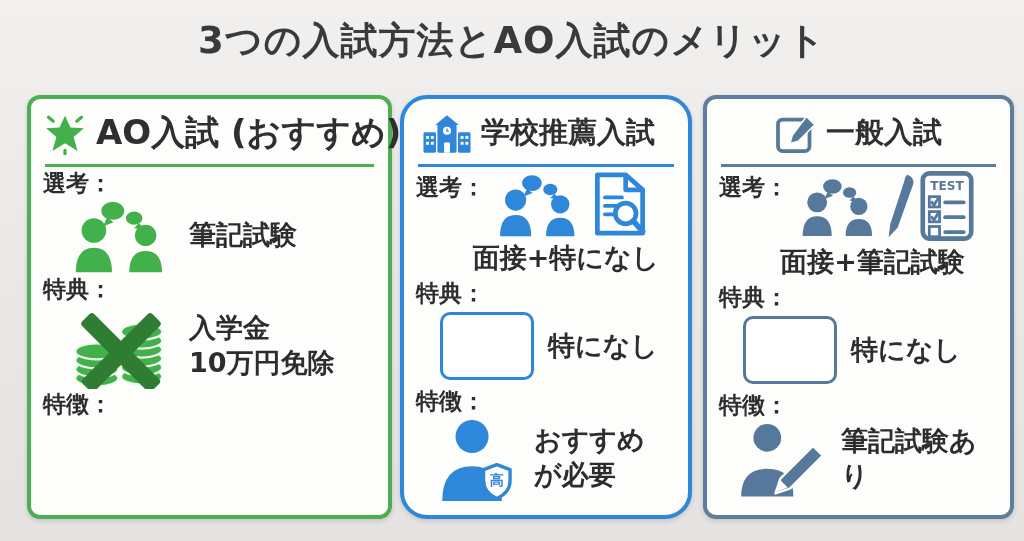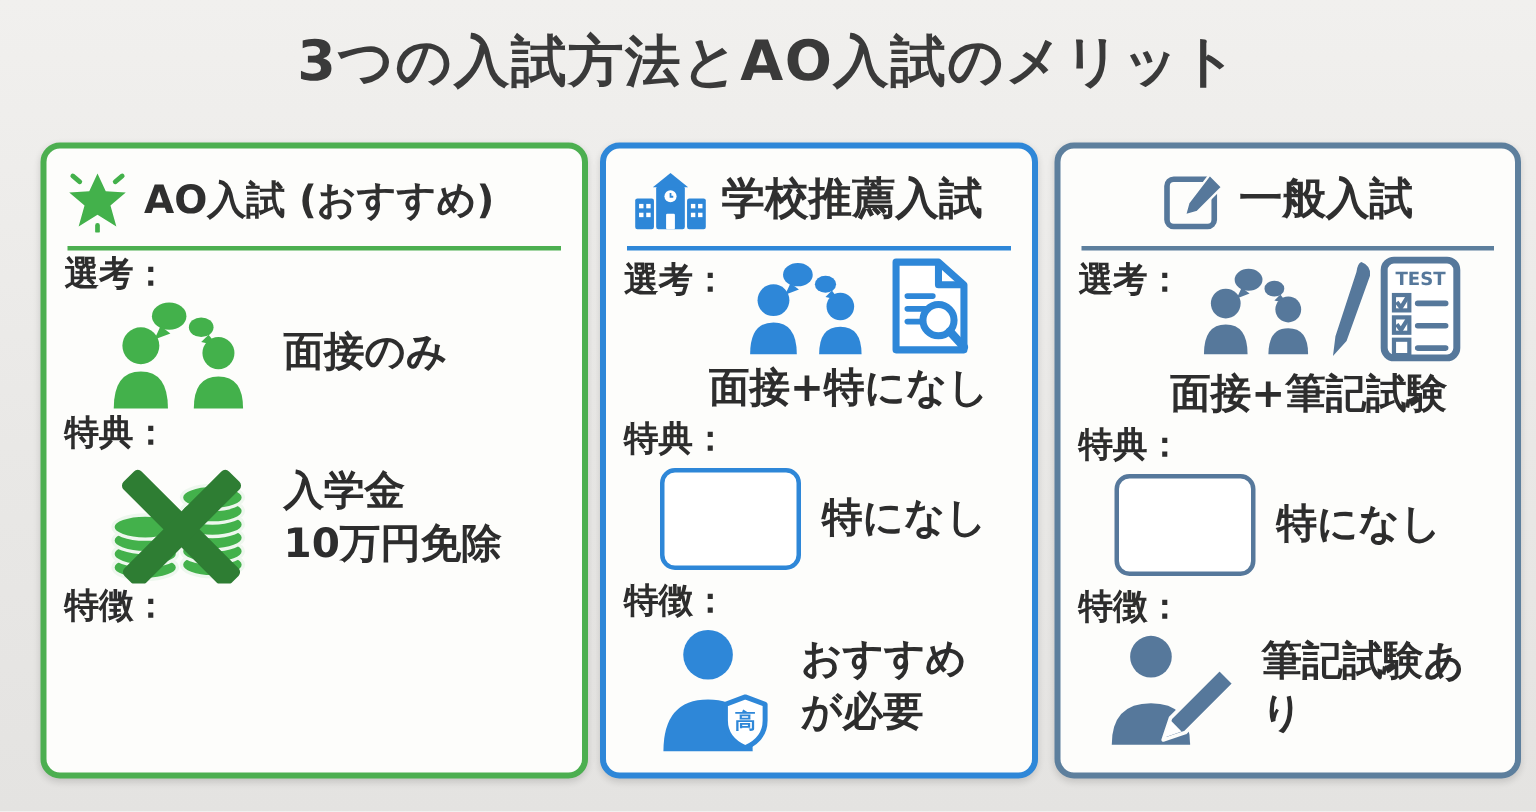--- a/index.html
+++ b/index.html
@@ -12,26 +12,26 @@
   .title{
     position:absolute;top:16px;left:0;width:100%;text-align:center;
     font-size:37px;font-weight:800;letter-spacing:1px;color:#3a3a3a;margin:0;
   }
   .card{
     position:absolute;top:95px;height:424px;box-sizing:border-box;
     background:#fdfdfb;border:4px solid var(--border);border-radius:13px;
     padding:6px 12px;box-shadow:0 2px 5px rgba(0,0,0,.14);
   }
   .card-1{left:27px;width:365px;}
-  .card-2{left:400px;width:292px;}
+  .card-2{left:400px;width:292px;border-radius:27px;}
   .card-3{left:703px;width:311px;}
   .hdr{display:flex;align-items:center;gap:9px;height:52px;margin-top:2px;}
   .card-2 .hdr{padding-left:6px;}
   .card-3 .hdr{justify-content:center;}
-  .hdr h2{font-size:26px;font-weight:800;margin:0;white-space:nowrap;color:#2f2f2f;}
+  .hdr h2{font-size:34px;font-weight:800;margin:0;white-space:nowrap;color:#2f2f2f;}
   .card-2 .hdr h2,.card-3 .hdr h2{font-size:29px;}
   .divider{height:3px;background:var(--border);border:none;margin:5px 2px 3px;}
   .label{font-size:23px;font-weight:800;line-height:1.15;}
   .row{display:flex;align-items:center;gap:14px;margin-left:24px;}
   .txt{font-size:27px;font-weight:800;white-space:pre-line;line-height:1.28;}
   .icons{display:flex;align-items:center;gap:8px;}
   .sel{display:flex;align-items:flex-start;gap:8px;}
   .sel .label{padding-top:4px;}
   .sel-txt{font-size:27px;font-weight:800;text-align:center;margin:2px 0 4px 40px;}
   .box{width:88px;height:62px;border:3.5px solid var(--accent);border-radius:10px;background:#fff;flex:0 0 auto;}
@@ -68,21 +68,21 @@
           <ellipse cx="55" cy="18" rx="14" ry="11"></ellipse>
             <path d="M48 26 l-5 11 13 -5 z"></path>
           <ellipse cx="81" cy="27" rx="10" ry="8"></ellipse>
             <path d="M87 33 l7 9 -13 -3 z"></path>
           <circle cx="32" cy="42" r="15"></circle>
             <path d="M10 93 q0 -30 22 -30 q22 0 22 30 z"></path>
           <circle cx="95" cy="48" r="13"></circle>
             <path d="M75 93 q0 -26 20 -26 q20 0 20 26 z"></path>
         </svg>
       </span>
-      <div class="txt">面接のみ</div>
+      <div class="txt">筆記試験</div>
     </div>
   </div>
 
   <div class="sec">
     <div class="label">特典：</div>
     <div class="row">
       <span class="icon">
         <svg width="108" height="86" viewBox="0 0 118 96">
           <g fill="currentColor" stroke="#eef7ee" stroke-width="2.5">
             <ellipse cx="32" cy="84" rx="24" ry="9"></ellipse>

